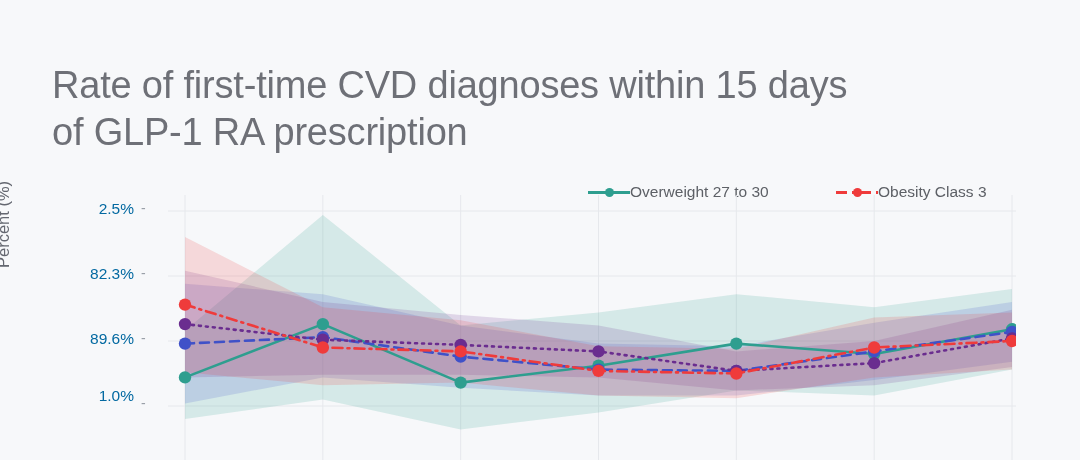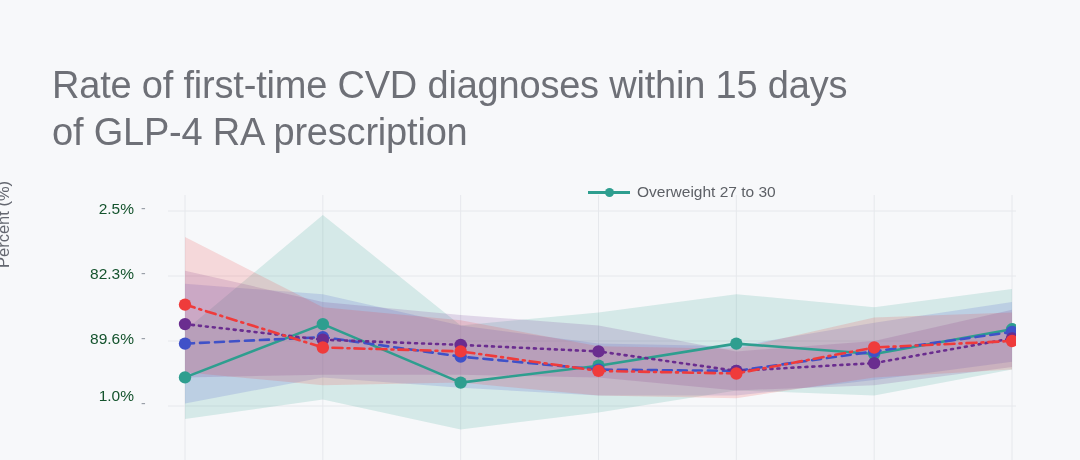--- a/index.html
+++ b/index.html
@@ -27,21 +27,21 @@
   
   .legend{
     position:absolute;
     left:588px; top:180px;
     width:452px; height:48px;
     display:grid;
     grid-template-columns:248px 204px;
     grid-template-rows:24px 24px;
     align-items:center;
   }
-  .leg-item{display:flex;align-items:center;gap:7px;}
+  .leg-item{display:flex;align-items:center;}
   .leg-label{font-size:15.5px;color:#5d6066;white-space:nowrap;}
   .leg-swatch{width:42px;height:14px;position:relative;flex:none;}
   .leg-swatch .ln{
     position:absolute;left:0;top:6px;width:42px;height:2.6px;
   }
   .leg-swatch .dot{
     position:absolute;left:17px;top:3px;width:9px;height:9px;border-radius:50%;
   }
 
   
@@ -53,44 +53,51 @@
     left:-6px; top:268px;
     transform:rotate(-90deg);
     transform-origin:left top;
     font-size:16.5px;
     color:#646770;
     white-space:nowrap;
   }
   .ytick{
     position:absolute;
     font-size:15.5px;
-    color:#14532d;
+    color:#0369a1;
     text-align:right;
     width:68px;
   }
   .tickdash{
     position:absolute;
     font-size:14px;color:#9aa0a8;
   }
 </style>
 </head>
 <body>
 
 <div id="page">
 
   <div class="title">Rate of first-time CVD diagnoses within 15 days
-of GLP-4 RA prescription</div>
+of GLP-1 RA prescription</div>
 
   <div class="legend">
     <div class="leg-item">
       <span class="leg-swatch">
         <span class="ln" id="sw0" style="background: rgb(46, 158, 143);"></span>
           <span class="dot" id="dt0" style="background: rgb(46, 158, 143);"></span>
       </span>
       <span class="leg-label">Overweight 27 to 30</span>
+    </div>
+    <div class="leg-item">
+      <span class="leg-swatch">
+        <span class="ln" id="sw3" style="background-image: repeating-linear-gradient(to right, rgb(239, 59, 59) 0px, rgb(239, 59, 59) 11px, transparent 11px, transparent 16px, rgb(239, 59, 59) 16px, rgb(239, 59, 59) 19px, transparent 19px, transparent 24px);"></span>
+          <span class="dot" id="dt3" style="background: rgb(239, 59, 59);"></span>
+      </span>
+      <span class="leg-label">Obesity Class 3</span>
     </div>
   </div>
 
   <div class="ylab">Percent (%)</div>
   <div id="yticks">
       <div class="ytick" style="left: 66px; top: 200px;">2.5%</div>
       <div class="tickdash" style="left: 141px; top: 200px;">-</div>
       <div class="ytick" style="left: 66px; top: 265px;">82.3%</div>
       <div class="tickdash" style="left: 141px; top: 265px;">-</div>
       <div class="ytick" style="left: 66px; top: 330px;">89.6%</div>

